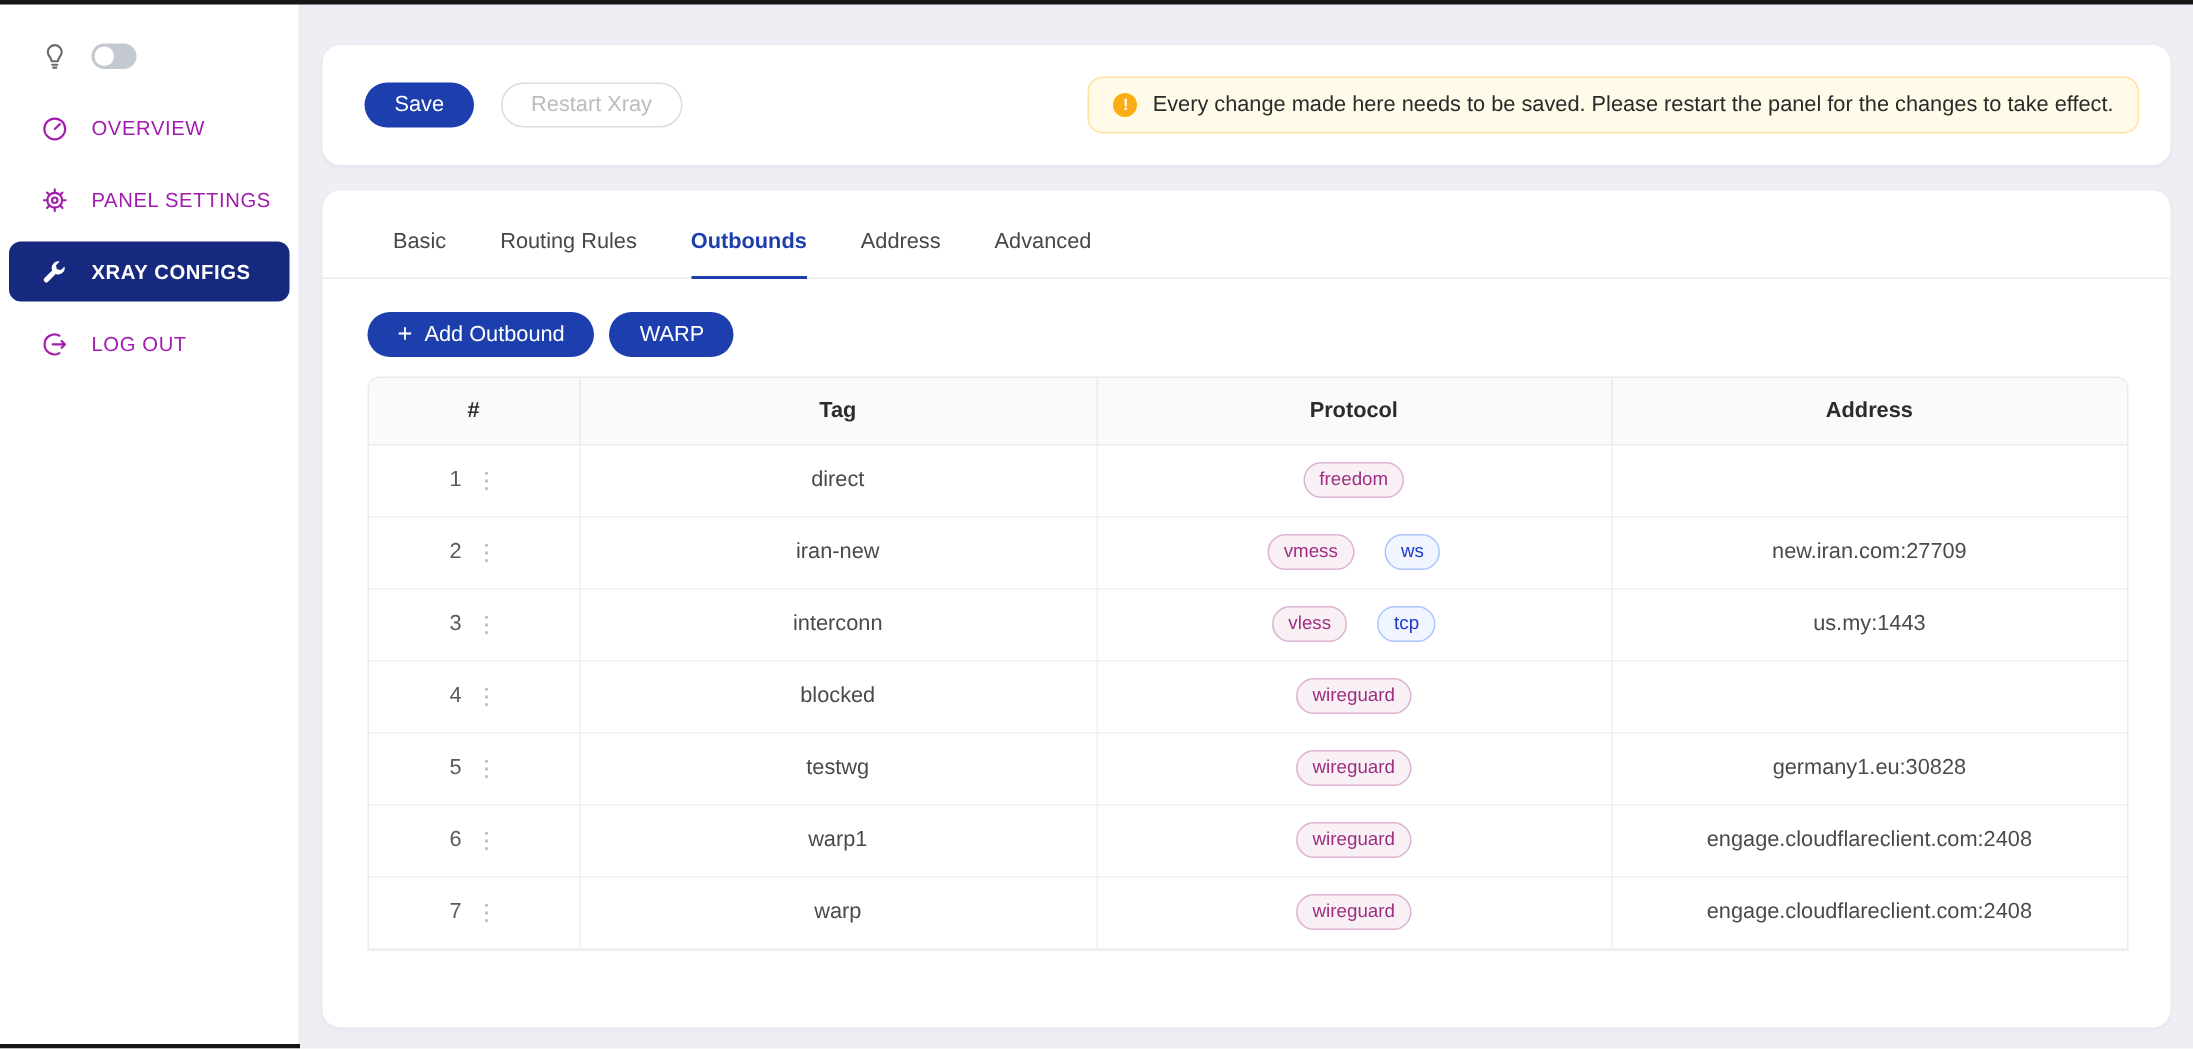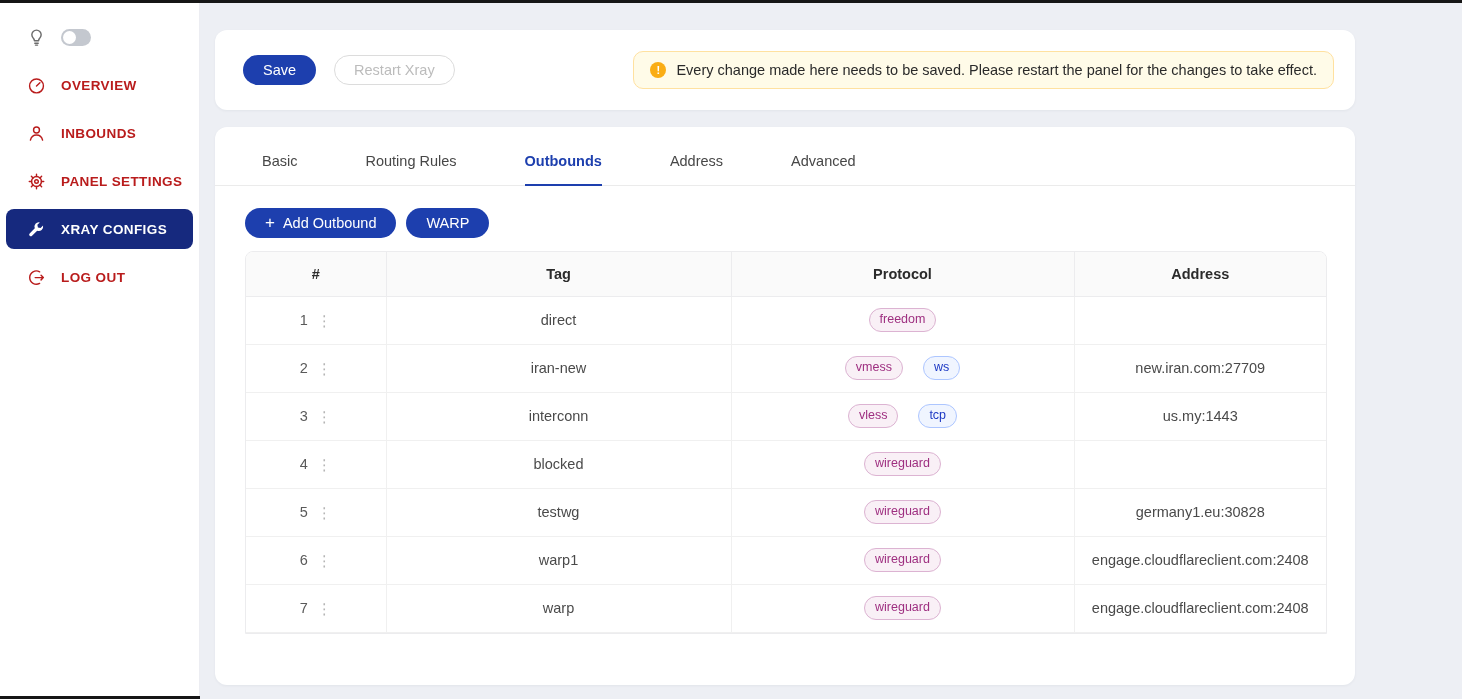--- a/index.html
+++ b/index.html
@@ -17,40 +17,40 @@
 
   
   .sidebar {
     position:absolute; left:0; top:3px; bottom:0; width:200px;
     background:#ffffff; border-right:1px solid #ecedf2;
     padding-top:10px; z-index:10;
   }
   .side-row {
     display:flex; align-items:center; gap:15px;
     height:40px; margin:8px 6px; padding:0 12px 0 20px;
-    border-radius:8px; color:#b91c1c; font-size:13.5px;
-    letter-spacing:.4px; cursor:pointer; white-space:nowrap;font-weight:bold;
+    border-radius:8px; color:#a21caf; font-size:13.5px;
+    letter-spacing:.4px; cursor:pointer; white-space:nowrap;
   }
   .side-row.active { background:#16297e; color:#ffffff; font-weight:bold;text-align:right; }
   .side-icon { width:20px; height:20px; flex:0 0 20px; display:flex; align-items:center; justify-content:center; color:inherit; }
   .side-icon svg { width:19px; height:19px; stroke:currentColor; fill:none; stroke-width:1.5; stroke-linecap:round; stroke-linejoin:round; }
   .side-icon svg .fill { fill:currentColor; stroke:none; }
   .toggle-row { display:flex; align-items:center; gap:15px; height:40px; margin:4px 6px 8px; padding:0 12px 0 20px; color:#6b6b6b; }
   .toggle {
     width:30px; height:17px; background:#c4c8cf; border-radius:9px;
     position:relative; cursor:pointer;
   }
   .toggle .knob {
     position:absolute; left:2px; top:2px; width:13px; height:13px;
     background:#ffffff; border-radius:50%;
   }
 
   
   .card {
-    position:absolute; left:215px; width:1140px; background:#ffffff;
+    position:absolute; left:215px; width:1232px; background:#ffffff;
     border-radius:12px; box-shadow:0 1px 3px rgba(25,30,60,.05);
   }
   .card.toolbar-card { top:30px; height:80px; }
   .card.content-card { top:127px; height:558px; }
 
   
   .toolbar-inner { display:flex; align-items:center; height:100%; padding:0 21px 0 28px; }
   .btn {
     border:none; border-radius:17px; font-family:inherit; font-size:14.5px;
     padding:7px 20px; cursor:pointer; display:inline-flex; align-items:center; gap:8px;
@@ -67,21 +67,21 @@
     padding:10px 16px; font-size:14.5px; color:#2a2a2a;
   }
   .alert-icon {
     width:16px; height:16px; border-radius:50%; background:#faad14;
     color:#ffffff; font-size:11px; font-weight:bold;
     display:flex; align-items:center; justify-content:center; flex:0 0 16px;
   }
 
   
   .tabs {
-    display:flex; gap:68px; padding:26px 0 0 47px;
+    display:flex; gap:36px; padding:26px 0 0 47px;
     border-bottom:1px solid #ebebeb;
   }
   .tab {
     font-size:14.5px; color:#474747; padding-bottom:15px; cursor:pointer;
     border-bottom:2px solid transparent; margin-bottom:-1px;
   }
   .tab.active { color:#1d3fae; font-weight:600; border-bottom-color:#1d3fae; }
 
   
   .actions { display:flex; gap:10px; margin:22px 0 0 30px; }
@@ -138,29 +138,20 @@
   <div class="side-row">
     <span class="side-icon">
           <svg viewBox="0 0 20 20">
             <circle cx="10" cy="10.5" r="7.3"></circle>
             <path d="M10 10.5l3.6-3.4"></path>
           </svg>
         </span>
     <span class="side-label">OVERVIEW</span>
   </div>
 
-  <div class="side-row">
-    <span class="side-icon">
-          <svg viewBox="0 0 20 20">
-            <circle cx="10" cy="6.3" r="3.1"></circle>
-            <path d="M3.6 17c.8-3.6 3.4-5.4 6.4-5.4s5.6 1.8 6.4 5.4"></path>
-          </svg>
-        </span>
-    <span class="side-label">INBOUNDS</span>
-  </div>
 
   <div class="side-row">
     <span class="side-icon">
           <svg viewBox="0 0 20 20">
             <circle cx="10" cy="10" r="5.2"></circle>
             <circle cx="10" cy="10" r="1.9"></circle>
             <path d="M10 4.8V2.4M10 17.6v-2.4M4.8 10H2.4M17.6 10h-2.4M6.3 6.3L4.6 4.6M15.4 15.4l-1.7-1.7M13.7 6.3l1.7-1.7M4.6 15.4l1.7-1.7"></path>
           </svg>
         </span>
     <span class="side-label">PANEL SETTINGS</span>

